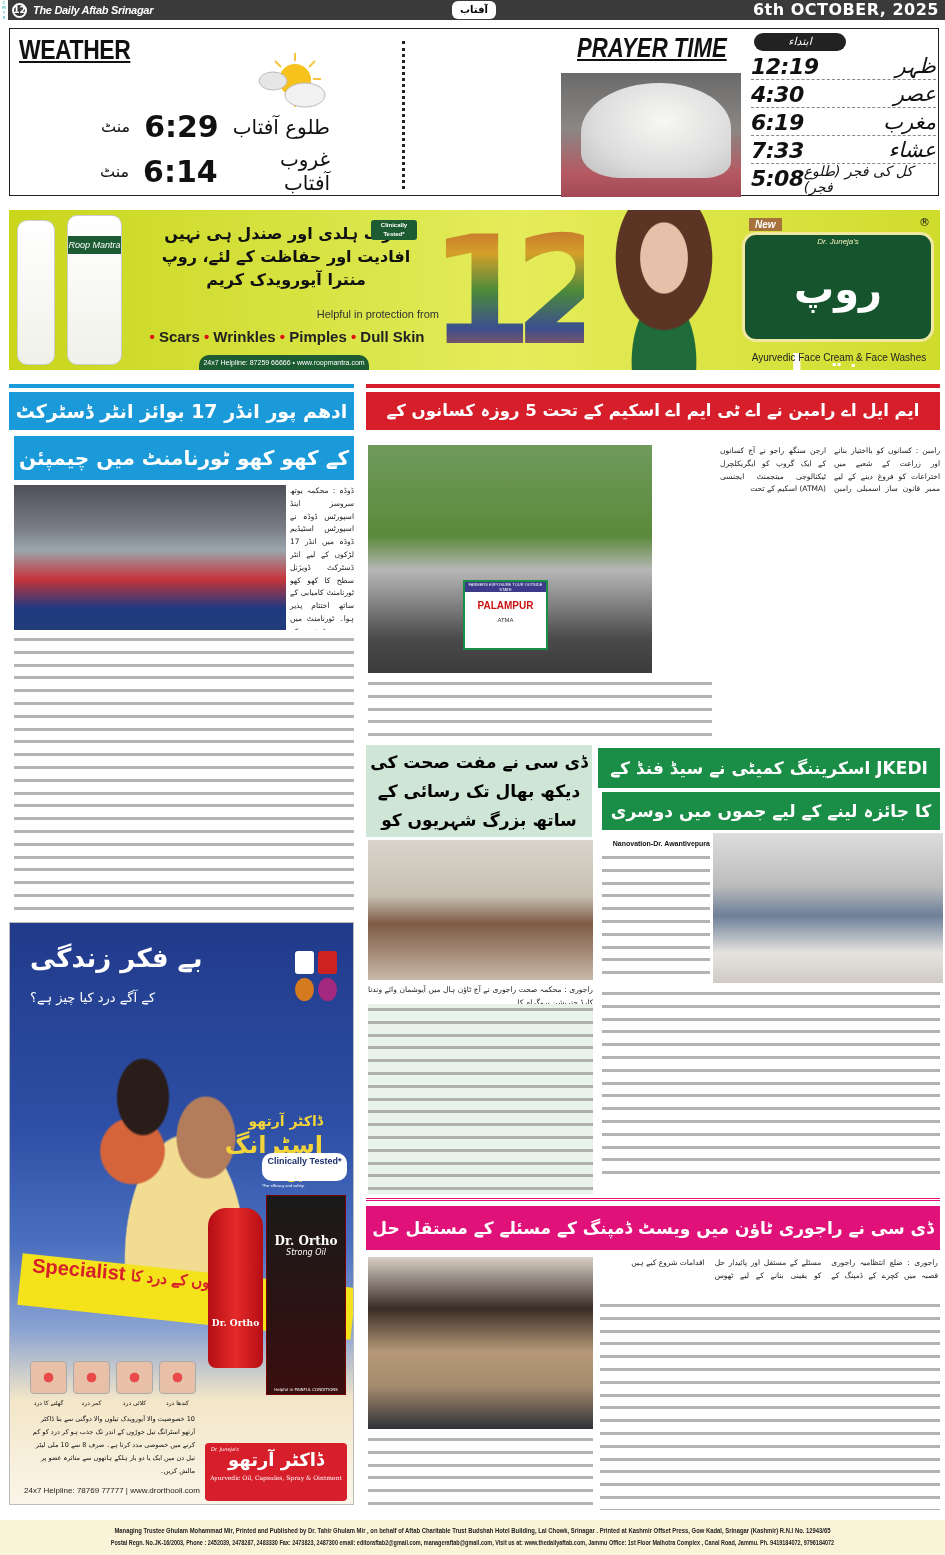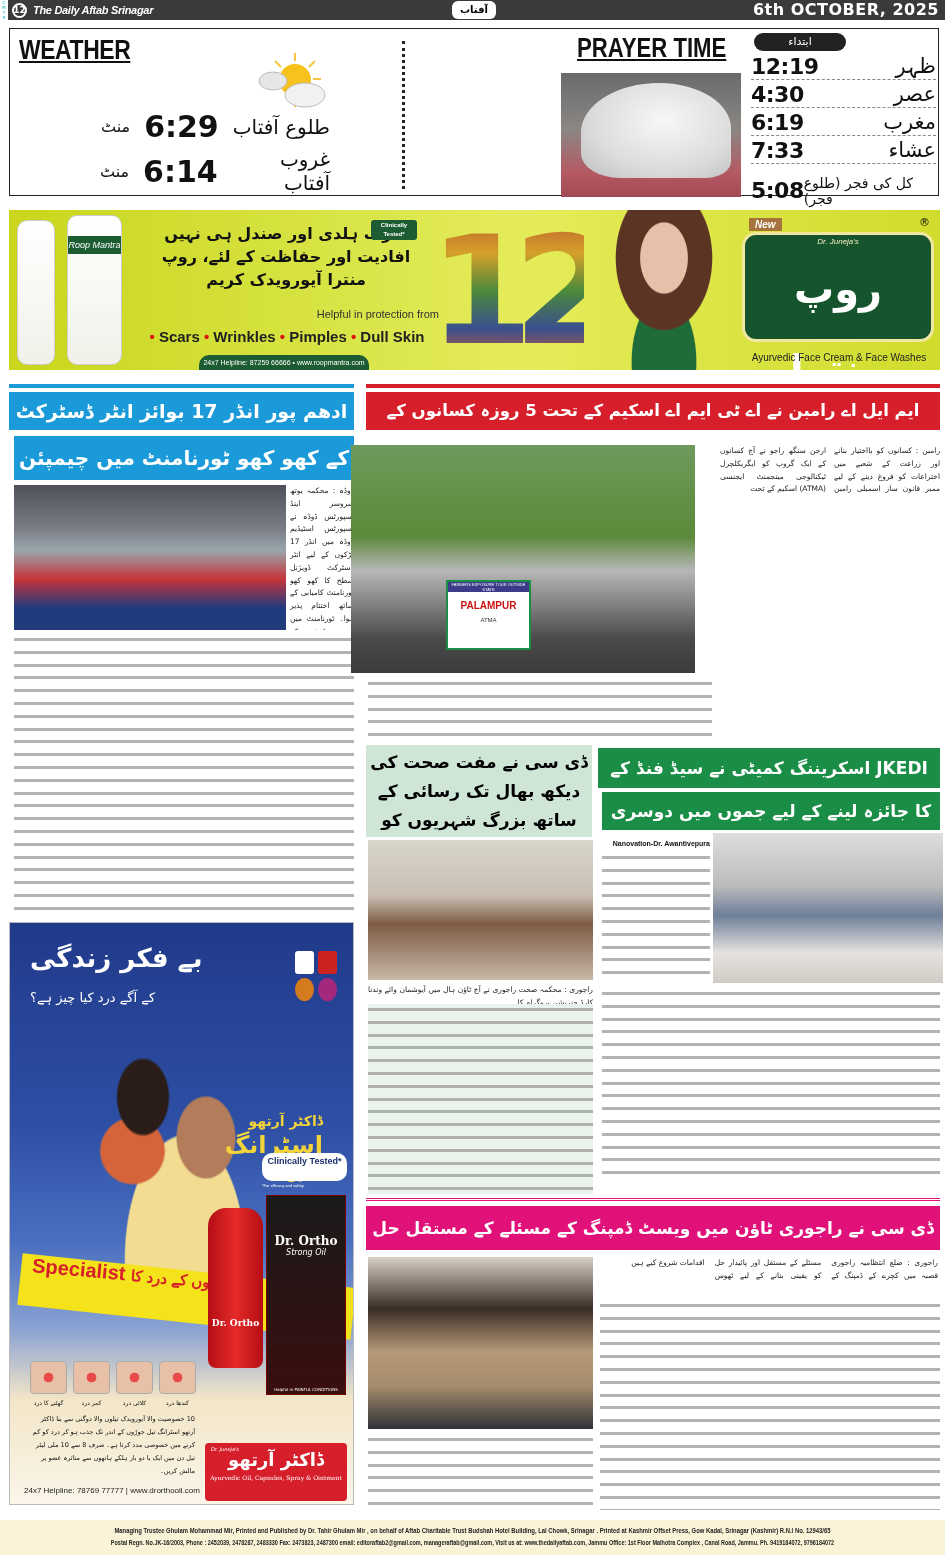--- a/index.html
+++ b/index.html
@@ -17,29 +17,29 @@
   .weather { left: 9px; top: 28px; width: 552px; height: 168px; border: 1px solid #222; border-right: none; }
   .weather-title { position:absolute; left: 9px; top: 6px; font-family:"Liberation Sans",sans-serif; font-weight:bold; font-size: 27px; text-decoration: underline; letter-spacing: -0.5px; transform: scaleX(0.85); transform-origin:left; }
   .sun { position:absolute; left: 245px; top: 22px; width: 72px; height: 64px; }
   .sunrow { position:absolute; left: 90px; display:flex; align-items:center; gap: 14px; direction: rtl; width: 230px; }
   .sunrow .ur { font-size: 20px; }
   .sunrow .tm { font-size: 30px; font-weight: 900; direction:ltr; font-family:"DejaVu Sans",sans-serif; }
   .sunrow .mn { font-size: 16px; }
   .dash-v { position:absolute; left: 392px; top: 12px; height: 148px; border-left: 3px dotted #222; }
 
   
-  .prayer { left: 561px; top: 28px; width: 378px; height: 168px; border: 1px solid #222; border-left: none; }
+  .prayer { left: 561px; top: 28px; width: 378px; height: 168px; border: 1px solid #222; border-left: none; font-style: italic; }
   .prayer-title { position:absolute; left: 16px; top: 4px; font-family:"Liberation Sans",sans-serif; font-weight:bold; font-size: 27px; text-decoration: underline; transform: scaleX(0.82); transform-origin:left; white-space:nowrap; }
   .prayer-photo { position:absolute; left: 0; top: 44px; width: 180px; height: 124px; background: linear-gradient(180deg,#6b6b6b 0%, #8a8784 45%, #b55a63 80%, #a34955 100%); overflow:hidden; }
   .cloth { position:absolute; left: 20px; top: 10px; width: 150px; height: 95px; background: radial-gradient(ellipse at 55% 40%, #f7f7f5 0%, #dcdcdc 60%, #bdbdbd 100%); border-radius: 60% 55% 20% 30%; }
   .ibtida { position:absolute; left: 193px; top: 4px; width: 92px; height: 18px; background:#222; color:#fff; border-radius: 9px; font-size: 11px; text-align:center; line-height: 18px; }
   .prow { position:absolute; left: 190px; width: 185px; height: 27px; border-bottom: 1px dashed #888; display:flex; justify-content: space-between; align-items:center; }
   .prow .pt { font-size: 22px; font-weight: 900; letter-spacing: -0.5px; }
   .prow .pn { font-size: 21px; }
-  .prow:last-child { border-bottom:none;margin-top:12px; }
+  .prow:last-child { border-bottom:none; }
 
   
   .ad1 { left: 9px; top: 210px; width: 931px; height: 160px; background: linear-gradient(90deg,#c9d61b 0%, #dbe64c 40%, #e5ec5a 55%, #cfdc2c 100%); overflow:hidden; }
   .ad1 .tube { position:absolute; width: 38px; height: 145px; background: linear-gradient(180deg,#fff,#f1f1ea); border: 1px solid #ccc; border-radius: 10px; }
   .ad1 .ur-lines { position:absolute; left: 132px; top: 12px; width: 290px; text-align:center; direction: rtl; }
   .ad1 .ur-lines div { font-size: 16px; line-height: 23px; font-weight: bold; }
   .ad1 .help { position:absolute; left: 130px; top: 98px; width: 300px; text-align:right; font-family:"Liberation Sans",sans-serif; font-size: 11px; color:#333; }
   .ad1 .benefits { position:absolute; left: 128px; top: 118px; width: 300px; text-align:center; font-family:"Liberation Sans",sans-serif; font-size: 15px; font-weight: bold; color:#222; }
   .ad1 .benefits .dot { color:#d11; }
   .ad1 .hl { position:absolute; left: 190px; top: 145px; width: 170px; height: 16px; background:#1d5c32; color:#fff; border-radius: 10px 10px 0 0; font-family:"Liberation Sans",sans-serif; font-size: 7px; text-align:center; line-height: 16px; }
@@ -196,21 +196,21 @@
 <div class="abs hl-blue" style="left:9px; top:392px; width:345px; height:38px; line-height:38px;">ادھم پور انڈر 17 بوائز انٹر ڈسٹرکٹ ڈویژنل سطح</div>
 <div class="abs hl-blue" style="left:14px; top:436px; width:340px; height:44px; line-height:44px; font-size:20px;">کے کھو کھو ٹورنامنٹ میں چیمپئن بن کر ابھرا</div>
 <div class="abs photo" style="left:14px; top:485px; width:272px; height:145px; background:linear-gradient(180deg,#4d5058 0%,#7a7d86 30%,#9aa6ad 45%,#c5343a 65%,#1f3a80 85%,#223c7a 100%);"></div>
 <div class="abs body-col" style="left:290px; top:485px; width:64px; height:145px;">ڈوڈہ : محکمہ یوتھ سروسز اینڈ اسپورٹس ڈوڈہ نے اسپورٹس اسٹیڈیم ڈوڈہ میں انڈر 17 لڑکوں کے لیے انٹر ڈسٹرکٹ ڈویژنل سطح کا کھو کھو ٹورنامنٹ کامیابی کے ساتھ اختتام پذیر ہوا۔ ٹورنامنٹ میں جموں ڈویژن کے مختلف اضلاع</div>
 <div class="abs" style="left:14px; top:634px; width:340px; height:282px;">
   <div class="txt-lines"></div>
 </div>
 
 <div class="abs hr-red" style="left:366px; top:384px; width:574px;"></div>
 <div class="abs hl-red" style="left:366px; top:392px; width:574px; height:38px; line-height:38px; font-size:16.5px;">ایم ایل اے رامبن نے اے ٹی ایم اے اسکیم کے تحت 5 روزہ کسانوں کے نمائشی دورے کو جھنڈی دکھائی</div>
-<div class="abs photo" style="left:351px; top:445px; width:344px; height:228px; background:linear-gradient(180deg,#6f9a5c 0%,#5b8a3a 40%,#b7b7b7 55%,#4a4a4a 85%,#3b3b3b 100%);">
+<div class="abs photo" style="left:368px; top:445px; width:284px; height:228px; background:linear-gradient(180deg,#6f9a5c 0%,#5b8a3a 40%,#b7b7b7 55%,#4a4a4a 85%,#3b3b3b 100%);">
   <div style="position:absolute; left:95px; top:135px; width:85px; height:70px; background:#fff; border:2px solid #1a8e46; text-align:center; font-family:'Liberation Sans',sans-serif;">
     <div style="font-size:4px; background:#3b3b8a; color:#fff">FARMERS EXPOSURE TOUR OUTSIDE STATE</div>
     <div style="font-size:10px; color:#c11; font-weight:bold; margin-top:8px">PALAMPUR</div>
     <div style="font-size:6px; color:#333; margin-top:6px">ATMA</div>
   </div>
 </div>
 <div class="abs body-col" style="left:720px; top:445px; width:220px; height:260px; column-count:2; column-gap:8px;">رامبن : کسانوں کو بااختیار بنانے اور زراعت کے شعبے میں اختراعات کو فروغ دینے کے لیے ممبر قانون ساز اسمبلی رامبن ارجن سنگھ راجو نے آج کسانوں کے ایک گروپ کو ایگریکلچرل ٹیکنالوجی مینجمنٹ ایجنسی (ATMA) اسکیم کے تحت</div>
 <div class="abs" style="left:368px; top:678px; width:344px; height:60px;">
     <div class="txt-lines"></div>
   </div>

